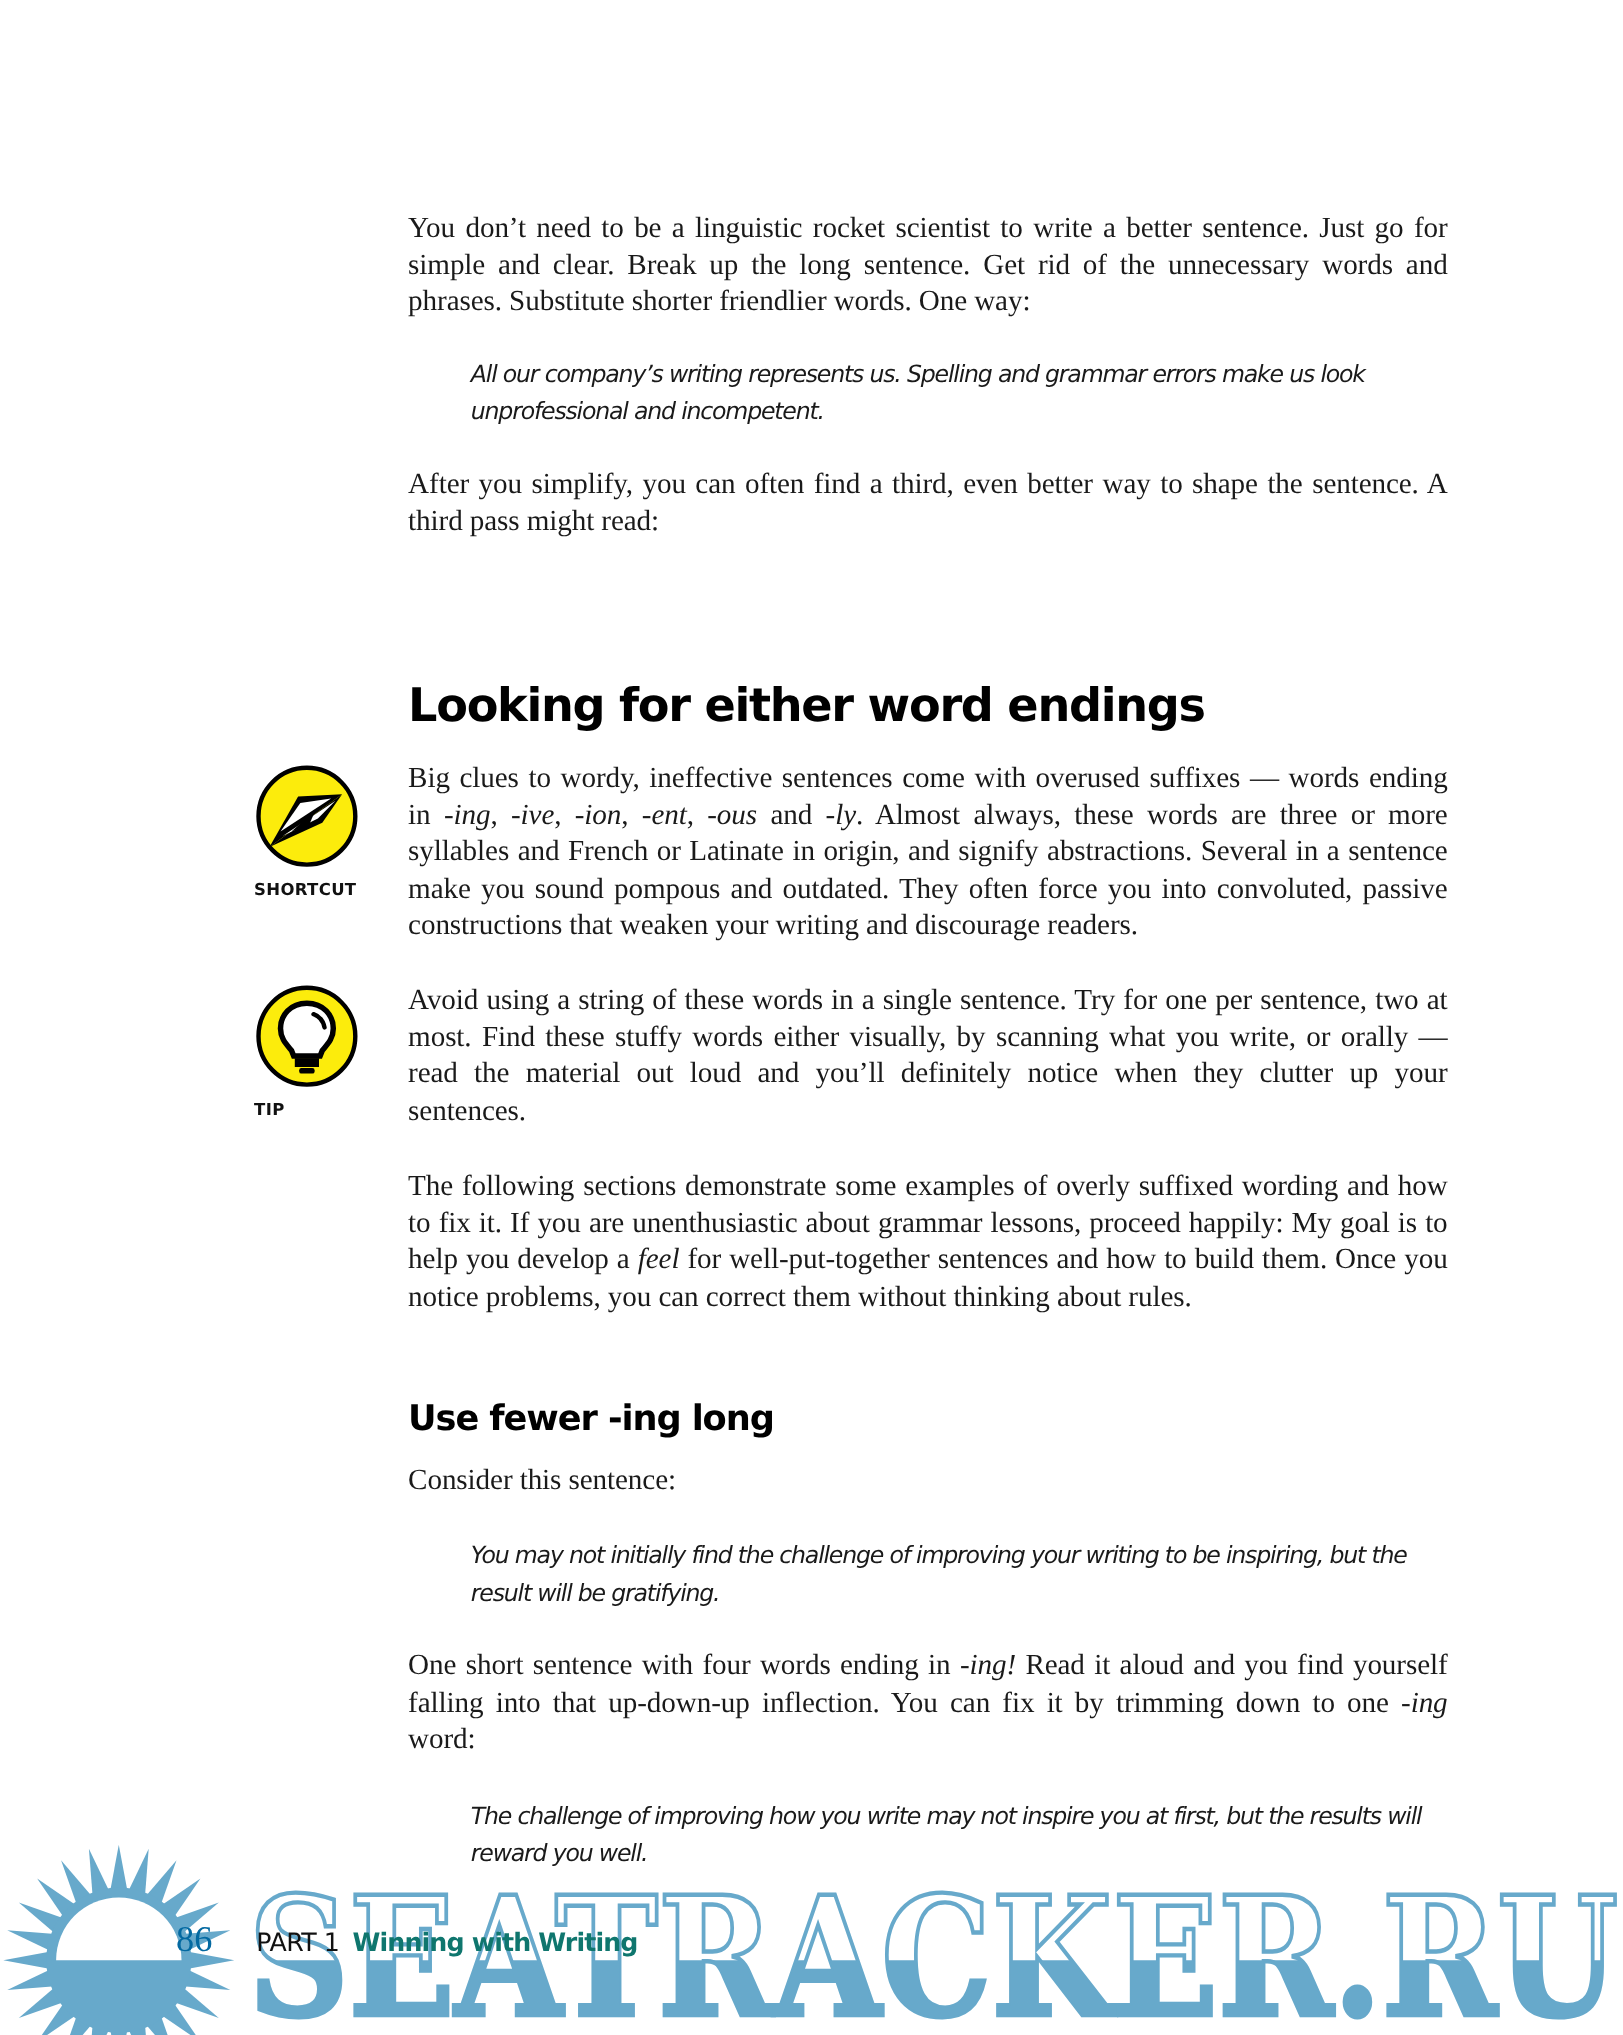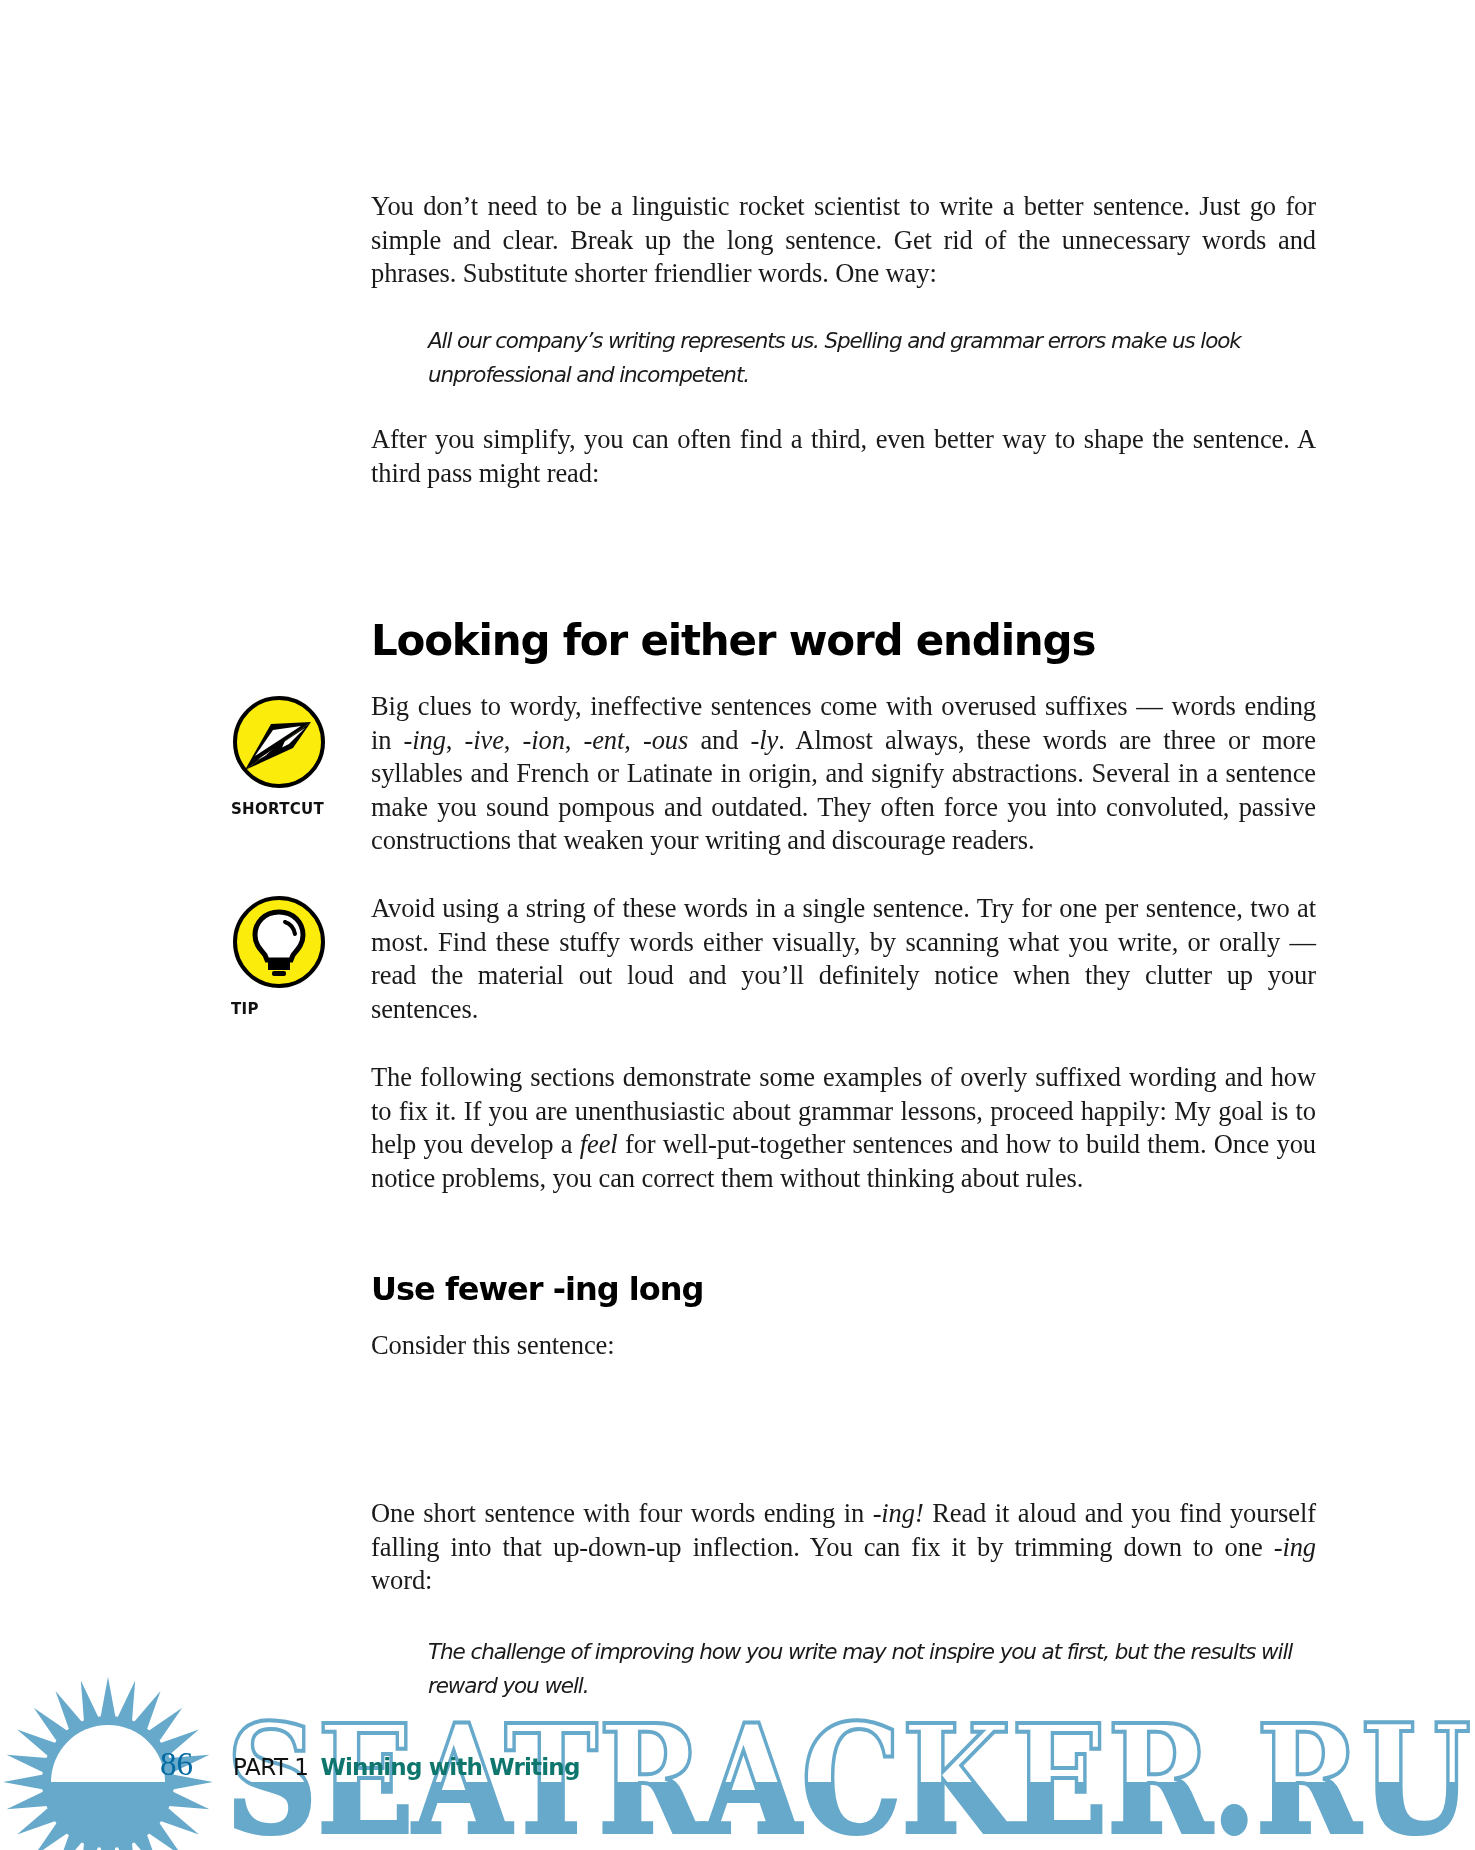--- a/index.html
+++ b/index.html
@@ -79,20 +79,21 @@
   <div class="col" style="top:870px;">
     <p class="body-p">Avoid using a string of these words in a single sentence. Try for one per sentence, two at most. Find these stuffy words either visually, by scanning what you write, or orally — read the material out loud and you’ll definitely notice when they clutter up your sentences.</p>
   </div>
 
   <h2 class="h2" style="top:1251px;">Use fewer -ing long</h2>
 
   <div class="col" style="top:1307px;">
     <p class="body-p">Consider this sentence:</p>
   </div>
 
+  <p class="quote" style="top:1376px;">You may not initially find the challenge of improving your writing to be inspiring, but the result will be gratifying.</p>
 
   <div class="col" style="top:1475px;">
     <p class="body-p"><span>One short sentence with four words ending in </span><em>-ing!</em><span> Read it aloud and you find yourself falling into that up-down-up inflection. You can fix it by trimming down to one </span><em>-ing</em><span> word:</span></p>
   </div>
 
   <p class="quote" style="top:1613px;">The challenge of improving how you write may not inspire you at first, but the results will reward you well.</p>
 
   <svg class="watermark" viewBox="0 0 1475 210">
     <defs>
       <clipPath id="lowerhalf">

